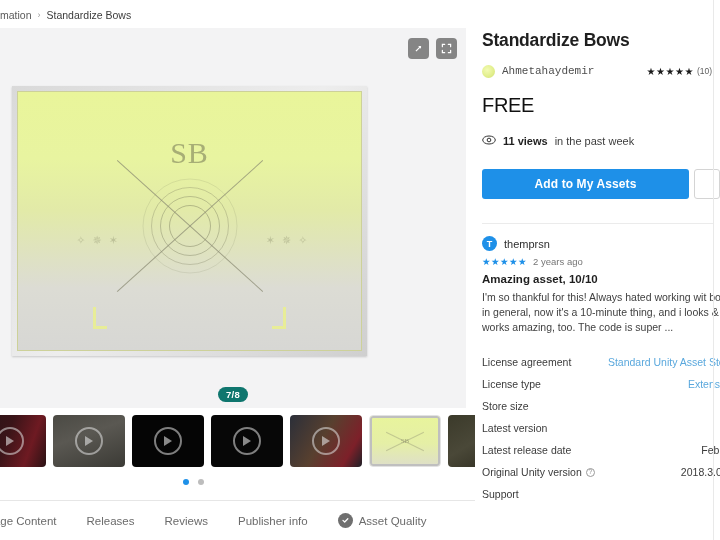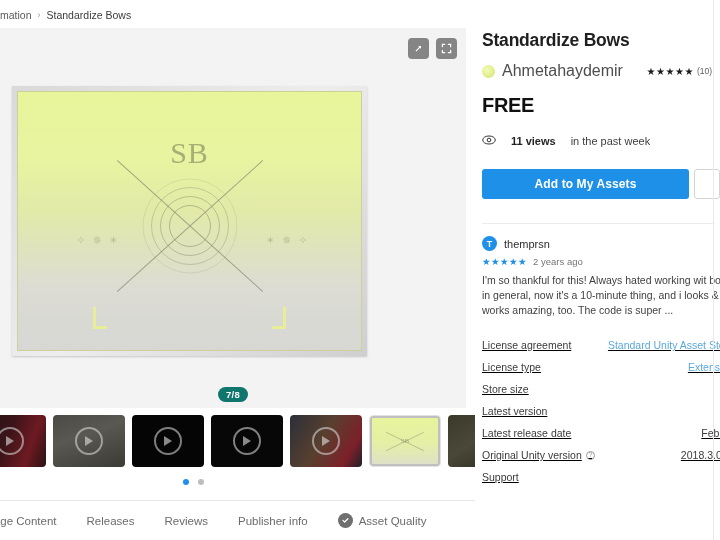--- a/index.html
+++ b/index.html
@@ -175,28 +175,28 @@
   .asset-title {
     font-size: 17.5px; font-weight: bold; color: #1f1f1f; letter-spacing: -.2px;
     margin-bottom: 11px;
   }
   .pub-row { display: flex; align-items: center; height: 18px; margin-bottom: 14px; }
   .pub-avatar {
     width: 13px; height: 13px; border-radius: 50%;
     background: radial-gradient(circle at 40% 38%, #f3fbb4 0%, #e2ef8e 55%, #cfdd6e 100%);
     margin-right: 7px; flex: 0 0 auto;
   }
-  .pub-name { font-size: 16px; color: #4d4d4d; }
+  .pub-name { font-size: 11px; color: #4d4d4d; font-family: Liberation Mono, monospace; }
   .rating { margin-left: auto; display: flex; align-items: center; gap: 3px; padding-right: 8px; }
   .rating .rstars { font-size: 10px; color: #1a1a1a; letter-spacing: .5px; }
   .rating .rcount { font-size: 8.5px; color: #5e5e5e; }
 
-  .price { font-size: 20px; font-weight: bold; color: #111; letter-spacing: -.3px; margin-bottom: 18px; }
-
-  .views-row { display: flex; align-items: center; gap: 15px; font-size: 11px; color: #3d3d3d; margin-bottom: 22px; }
+  .price { font-size: 20px; font-weight: normal; color: #111; letter-spacing: -.3px; margin-bottom: 18px; }
+
+  .views-row { display: flex; align-items: center; gap: 7px; font-size: 11px; color: #3d3d3d; margin-bottom: 22px; }
   .views-row b { font-weight: bold; color: #1f1f1f; }
 
   .cta-row { display: flex; align-items: stretch; gap: 5px; margin-bottom: 24px; padding-right: 0; }
   .cta {
     width: 232px; height: 30px; background: #1e90e8; color: #fff;
     font-size: 12px; font-weight: bold; border: none; border-radius: 3px;
     cursor: pointer; letter-spacing: .1px;
     display: flex; align-items: center; justify-content: center;
   }
   .cta-secondary {
@@ -214,21 +214,21 @@
     display: flex; align-items: center; justify-content: center;
   }
   .rev-name { font-size: 11px; color: #2e2e2e; }
   .rev-meta { display: flex; align-items: center; gap: 6px; margin-bottom: 6px; }
   .rev-stars { font-size: 9.5px; color: #1e90e8; letter-spacing: .5px; }
   .rev-date { font-size: 9.5px; color: #767676; }
   .rev-title { font-size: 11.5px; font-weight: bold; color: #1f1f1f; margin-bottom: 5px; }
   .rev-body { font-size: 10.5px; line-height: 15px; color: #3f3f3f; width: 252px; }
   .rev-link { font-size: 10px; color: #4aa3dd; margin-top: 5px; cursor: pointer; }
 
-  .details { margin-top: 0; text-decoration: underline; }
+  .details { margin-top: 0; }
   .detail-row {
     display: flex; align-items: center; justify-content: space-between;
     height: 22px; font-size: 10.5px; width: 252px;
   }
   .detail-label { color: #3b3b3b; display: flex; align-items: center; gap: 4px; white-space: nowrap; }
   .detail-value { color: #3b3b3b; white-space: nowrap; text-align: right; }
   .detail-value.link { color: #5aa8dd; cursor: pointer; }
   .info-circle {
     width: 9px; height: 9px; border: 1px solid #9a9a9a; border-radius: 50%;
     font-size: 6.5px; color: #8a8a8a; display: inline-flex;
@@ -368,20 +368,21 @@
 
     <div class="review">
       <div class="rev-head">
         <span class="rev-avatar">T</span>
         <span class="rev-name">themprsn</span>
       </div>
       <div class="rev-meta">
         <span class="rev-stars">★★★★★</span>
         <span class="rev-date">2 years ago</span>
       </div>
+      <div class="rev-title">Amazing asset, 10/10</div>
       <div class="rev-body">I'm so thankful for this! Always hated working wit bows in general, now it's a 10-minute thing, and i looks &amp; works amazing, too. The code is super ...</div>
     </div>
 
     <div class="details">
       <div class="detail-row">
         <span class="detail-label">License agreement</span>
         <span class="detail-value link">Standard Unity Asset Store</span>
       </div>
       <div class="detail-row">
         <span class="detail-label">License type</span>

